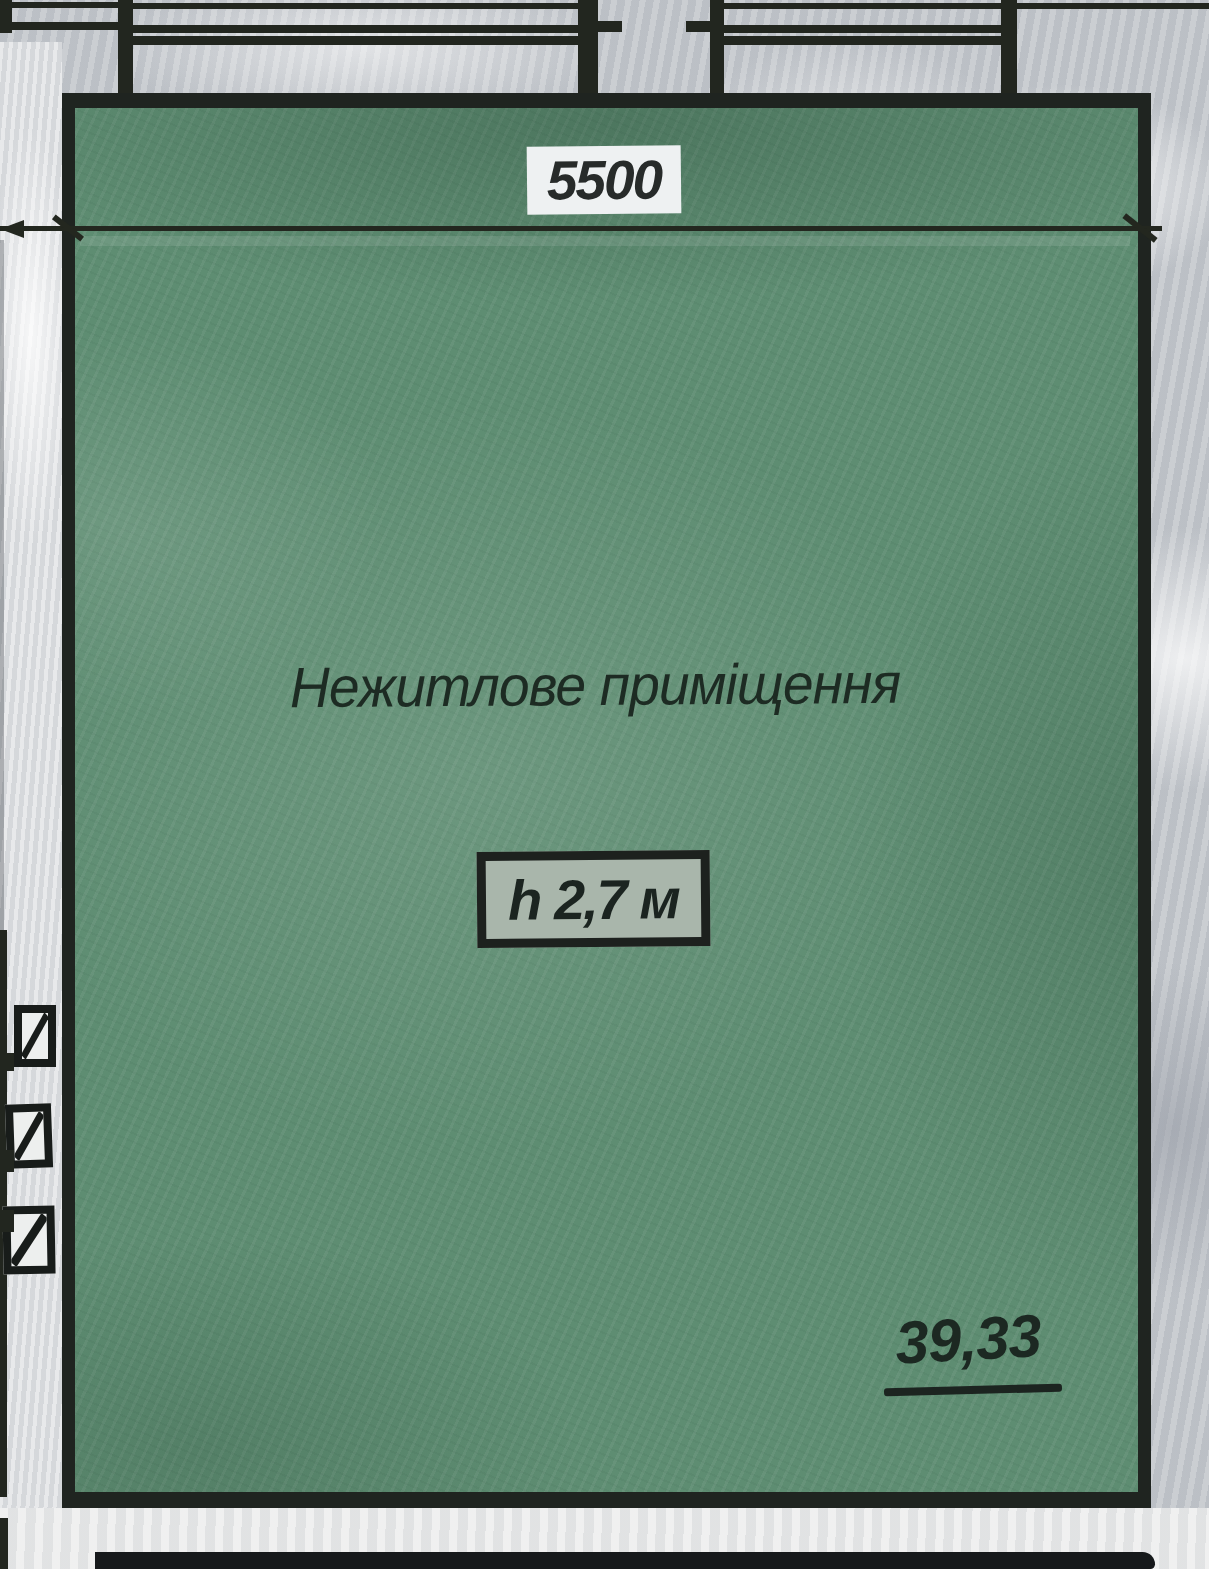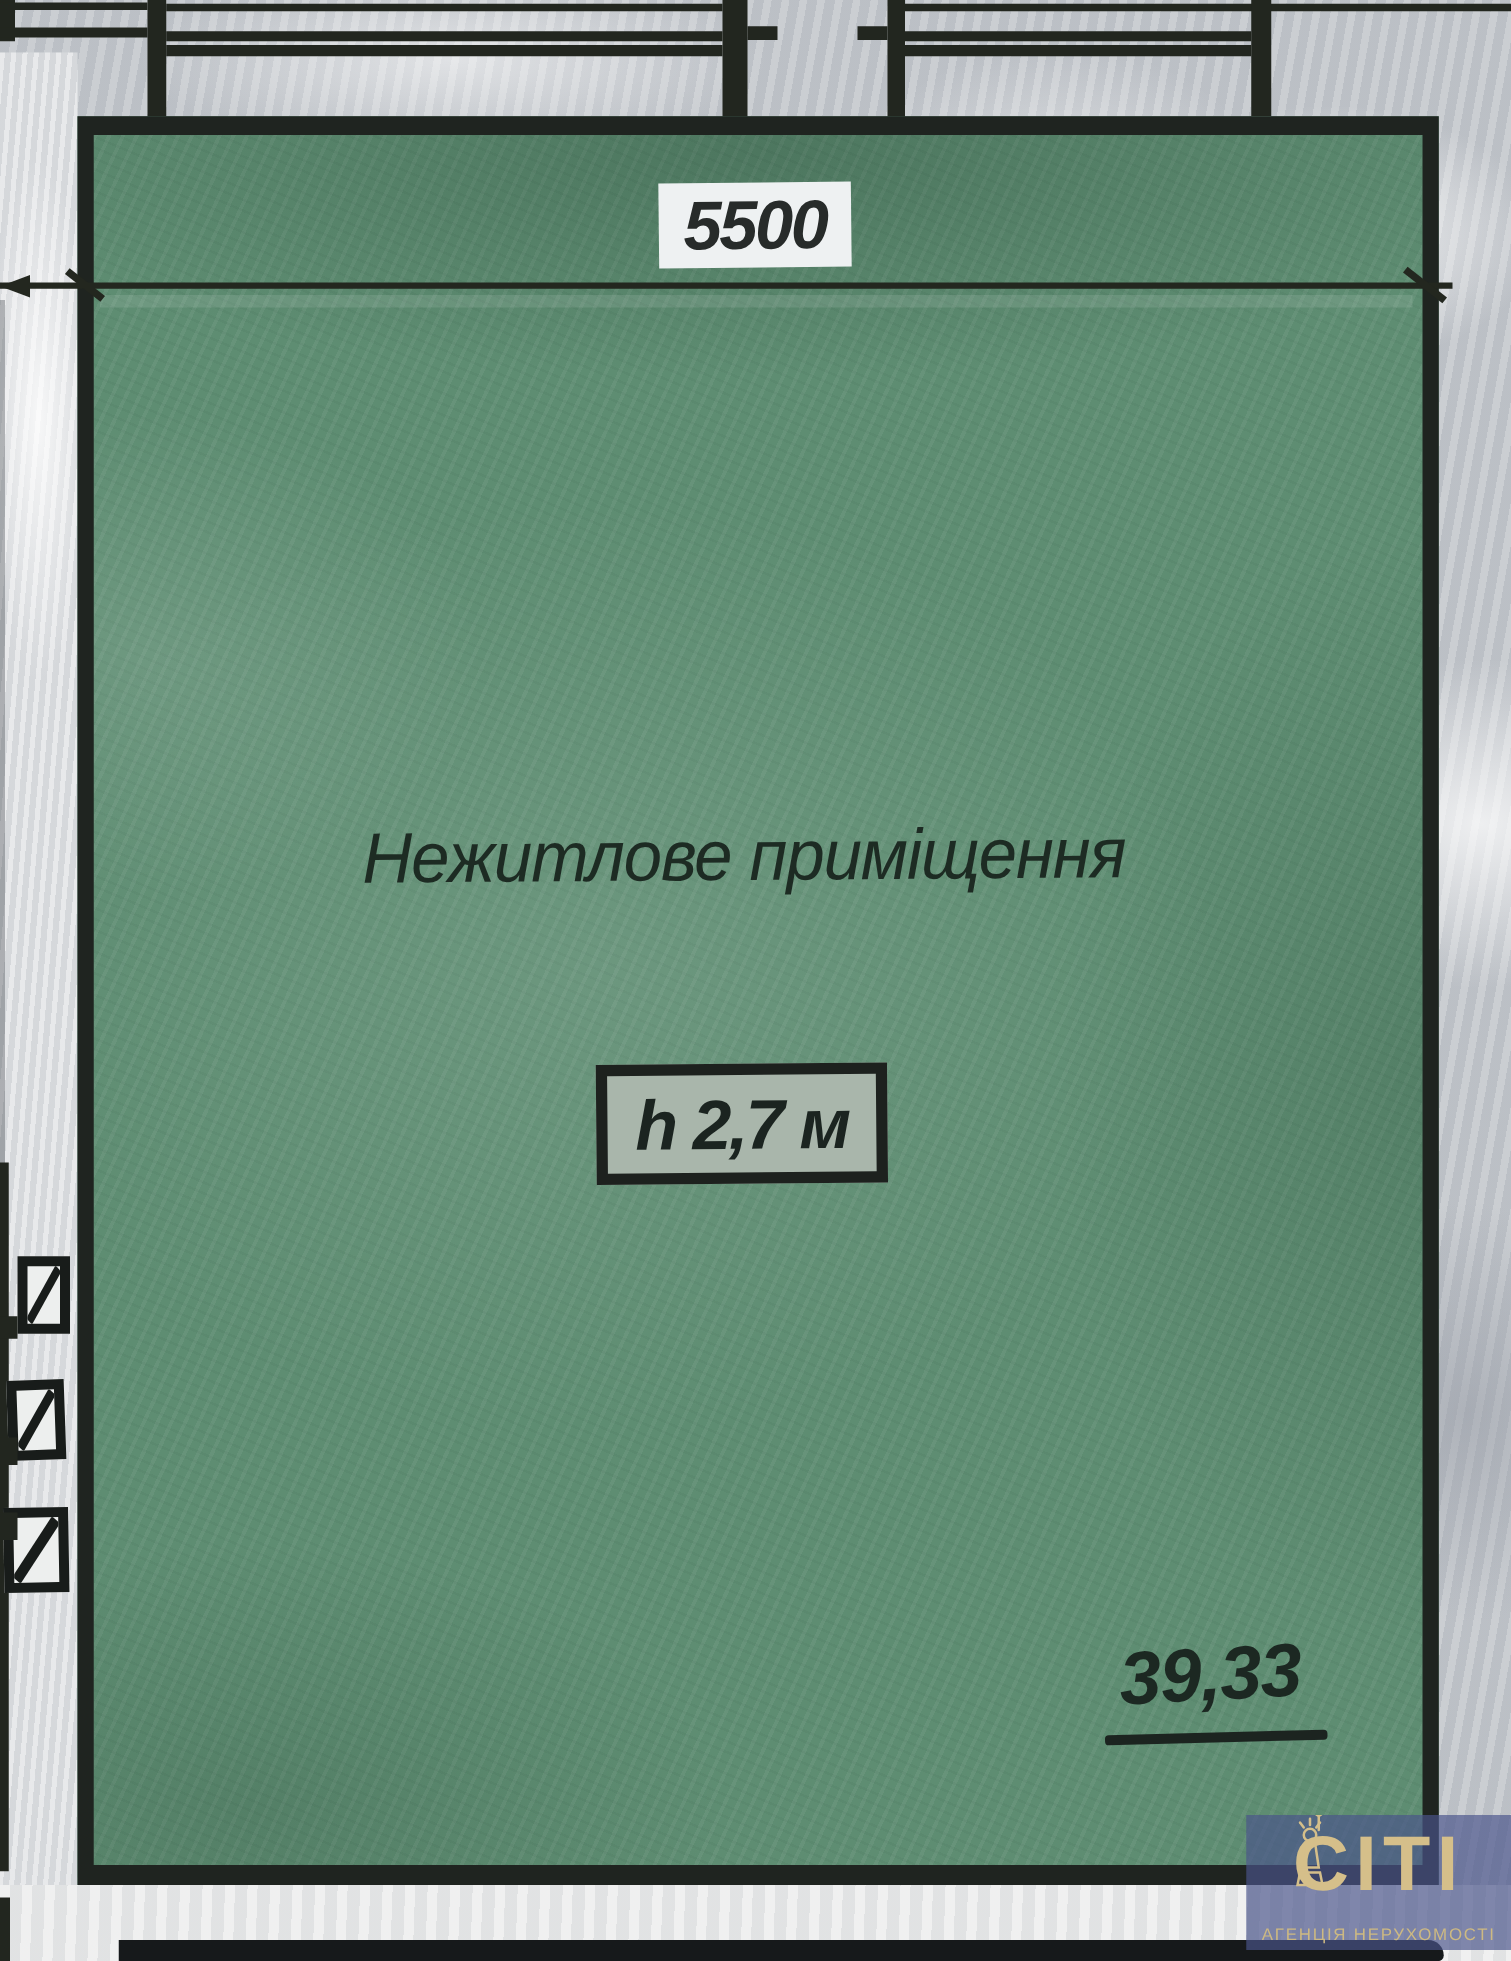--- a/index.html
+++ b/index.html
@@ -170,30 +170,14 @@
     <svg viewBox="0 0 40 50" preserveAspectRatio="none">
         <line x1="2" y1="48" x2="38" y2="2" stroke="#181c1a" stroke-width="9"></line>
       </svg>
   </div>
   <div class="ln" style="left:0;top:1053px;width:14px;height:18px;"></div>
   <div class="ln" style="left:0;top:1150px;width:14px;height:22px;"></div>
   <div class="ln" style="left:0;top:1210px;width:14px;height:22px;"></div>
 
   <div id="bottom-bar"></div>
 
-  <div id="watermark">
-    <div id="wm-logo">СІТІ</div>
-    <svg id="wm-statue" width="34" height="70" viewBox="0 0 34 70">
-      <g stroke="#d5bf8a" fill="none" stroke-width="2" stroke-linecap="round">
-        <circle cx="17" cy="22" r="5"></circle>
-        <line x1="17" y1="14" x2="17" y2="9"></line>
-        <line x1="12" y1="16" x2="9" y2="12"></line>
-        <line x1="22" y1="16" x2="25" y2="12"></line>
-        <line x1="24" y1="18" x2="24" y2="6"></line>
-        <circle cx="24" cy="4" r="2.5" fill="#d5bf8a"></circle>
-        <path d="M13 28 L10 48 L24 48 L21 28"></path>
-        <path d="M9 52 L25 52 L27 62 L7 62 Z"></path>
-      </g>
-    </svg>
-    <div id="wm-caption">АГЕНЦІЯ НЕРУХОМОСТІ</div>
-  </div>
 
 </div>
 
 </body></html>

